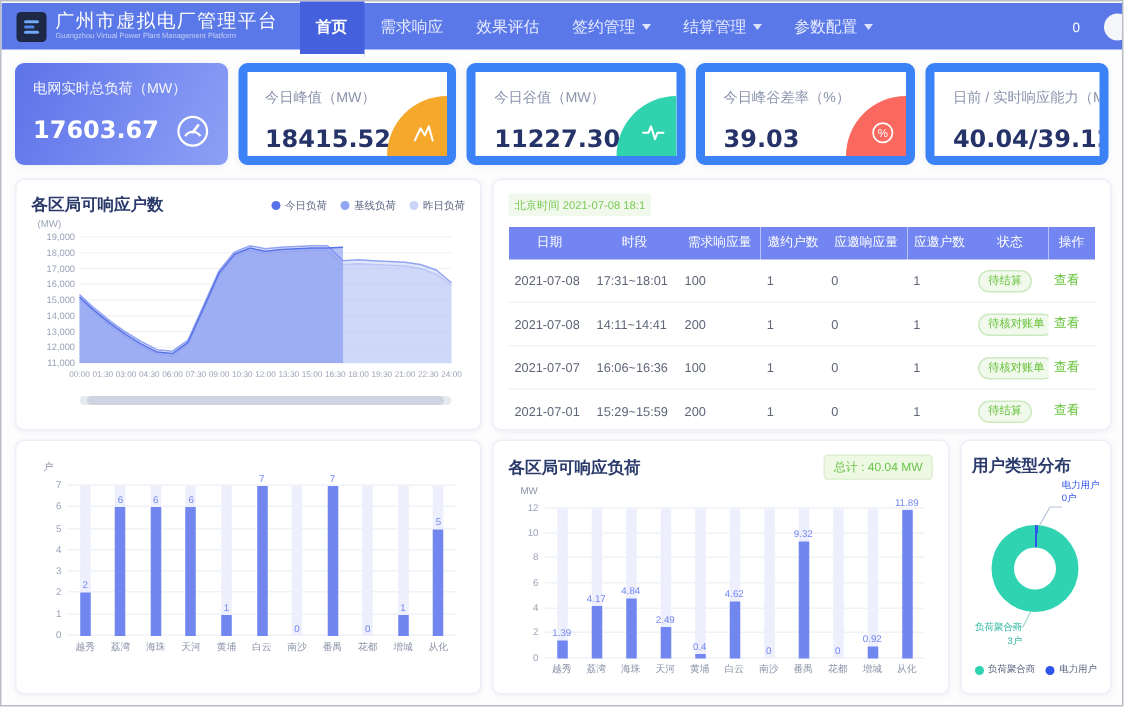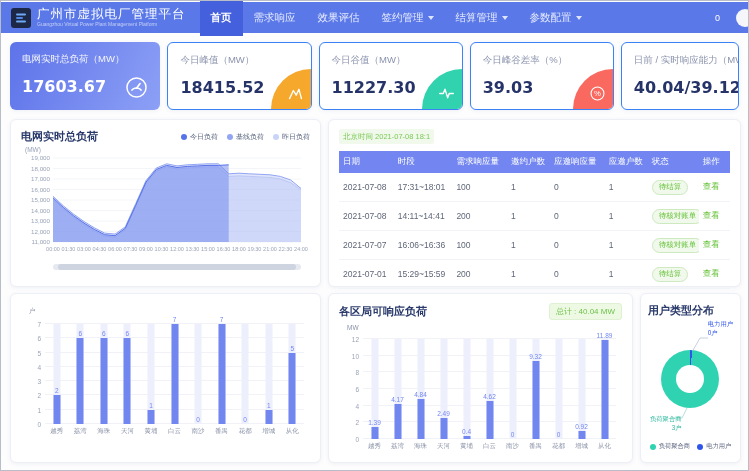--- a/index.html
+++ b/index.html
@@ -21,21 +21,21 @@
   .nav-item{color:#e6ebff;font-size:10.5px;padding:0 11px;display:flex;align-items:center;gap:4px;
     cursor:pointer;box-sizing:border-box;white-space:nowrap}
   .nav-item.active{background:#4460dc;border-bottom:2px solid #fff;color:#fff;font-weight:bold;padding-top:2px}
   .caret{width:0;height:0;border-left:3px solid transparent;border-right:3px solid transparent;
     border-top:4px solid rgba(255,255,255,.8);margin-top:1px}
   .nav-right{margin-left:auto;display:flex;align-items:center}
   .nav-count{color:#fff;font-size:9px;margin-right:16px}
   .avatar{width:18px;height:18px;border-radius:50%;background:#f5f6fa;margin-right:-16px;flex:none}
   
   .kpi-row{position:absolute;top:41px;left:9px;right:9px;display:flex;gap:7px}
-  .kpi{background:#fff;border:1px solid #3b82f6;border-radius:6px;height:68px;position:relative;
+  .kpi{background:#fff;border:6px solid #3b82f6;border-radius:6px;height:68px;position:relative;
     padding:11px 12px;box-shadow:0 1px 4px rgba(50,70,120,.07);overflow:hidden;box-sizing:border-box}
   .kpi-0{flex:1.07}.kpi-1,.kpi-2,.kpi-3{flex:1}.kpi-4{flex:.78}
   .kpi-label{font-size:9.5px;color:#8b93ad;margin-bottom:11px;white-space:nowrap}
   .kpi-value{font-size:16px;font-weight:bold;color:#253368;font-family:"DejaVu Sans",sans-serif}
   .kpi-primary{background:linear-gradient(115deg,#5d73e9,#8da0f6);border:none}
   .kpi-primary .kpi-label{color:rgba(255,255,255,.92)}
   .kpi-primary .kpi-value{color:#fff}
   .kpi-badge-circle{position:absolute;right:12px;bottom:11px;width:23px;height:23px}
   .kpi-badge-circle svg{width:100%;height:100%}
   .kpi-corner{position:absolute;right:0;bottom:0;width:40px;height:40px;border-top-left-radius:100%}
@@ -52,21 +52,21 @@
   .ldot{width:6px;height:6px;border-radius:50%;flex:none}
   .axis-unit{font-size:6.5px;color:#9aa3b8;margin:2px 0 0 4px}
   #loadChart{display:block}
   .slider{margin:1px 0 0 32px;width:248px;height:6px;background:#e6e9f0;border-radius:3px;position:relative;cursor:pointer}
   .slider-handle{position:absolute;left:2%;right:2%;top:0;bottom:0;background:#ced4e0;border-radius:3px}
   
   #tableCard{top:118px;left:327px;width:413px;height:168px}
   .stamp{background:#f0f9eb;color:#7cc957;font-size:7.5px;padding:2.5px 4px;border-radius:2px;
     white-space:nowrap;overflow:hidden;max-width:96px}
   table{width:100%;border-collapse:collapse;table-layout:fixed;margin-top:7px}
-  th{background:#7285f0;color:#fff;font-size:8.5px;font-weight:normal;padding:5px 4px;text-align:left;white-space:nowrap;overflow:hidden}
+  th{background:#7285f0;color:#fff;font-size:8.5px;font-weight:normal;padding:5px 4px;text-align:center;white-space:nowrap;overflow:hidden}
   td{font-size:8.5px;color:#5f6678;padding:6.5px 4px;border-bottom:1px solid #f2f3f7;white-space:nowrap;overflow:hidden}
   .badge{display:inline-block;background:#f0f9eb;border:1px solid #cde9bf;color:#67c23a;font-size:7.5px;
     border-radius:9px;padding:1.5px 6px;white-space:nowrap}
   .link{color:#67c23a;cursor:pointer}
   
   #bar1{top:292px;left:9px;width:311px;height:170px}
   #bar2{top:292px;left:327px;width:305px;height:170px}
   .total-badge{background:#eef9e4;color:#6cc34a;font-size:8px;padding:2px 6px;border-radius:3px;border:1px solid #e0f0d2;white-space:nowrap}
   .bar-unit{font-size:6.5px;color:#8b93a8;margin:4px 0 2px 8px}
   .bar-plot{position:relative;height:100px;margin:8px 6px 0 24px}
@@ -163,21 +163,21 @@
       </div>
     </div>
     <div class="kpi kpi-4">
       <div class="kpi-label">日前 / 实时响应能力（MW）</div>
       <div class="kpi-value">40.04/39.12</div>
     </div>
   </div>
 
 <div class="card" id="lineCard">
   <div class="card-head">
-    <div class="card-title">电网实时总负荷</div>
+    <div class="card-title">各区局可响应户数</div>
     <div class="legend" id="lineLegend">
         <span class="legend-item"><span class="ldot" style="background:#5873e8"></span>今日负荷</span>
         <span class="legend-item"><span class="ldot" style="background:#92a5f2"></span>基线负荷</span>
         <span class="legend-item"><span class="ldot" style="background:#c9d4f8"></span>昨日负荷</span>
       </div>
   </div>
   <div class="axis-unit">(MW)</div>
   <svg id="loadChart" viewBox="0 0 291 110" width="291" height="110">
       <line x1="32" y1="89" x2="280" y2="89" stroke="#eef0f6" stroke-width="0.7"></line>
       <text x="29" y="91" font-size="6.2" fill="#9aa3b8" text-anchor="end">11,000</text>

